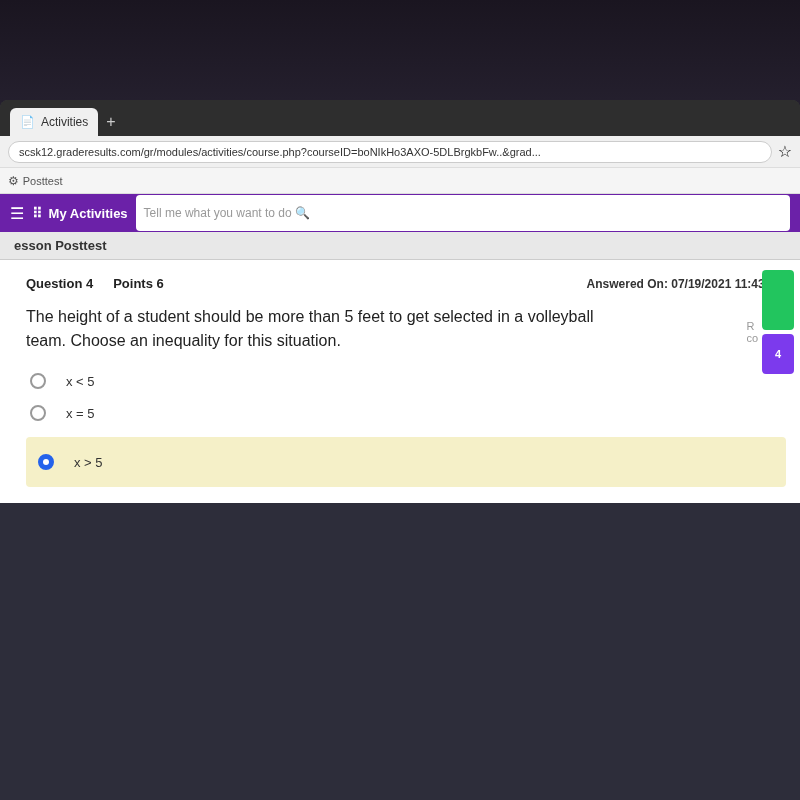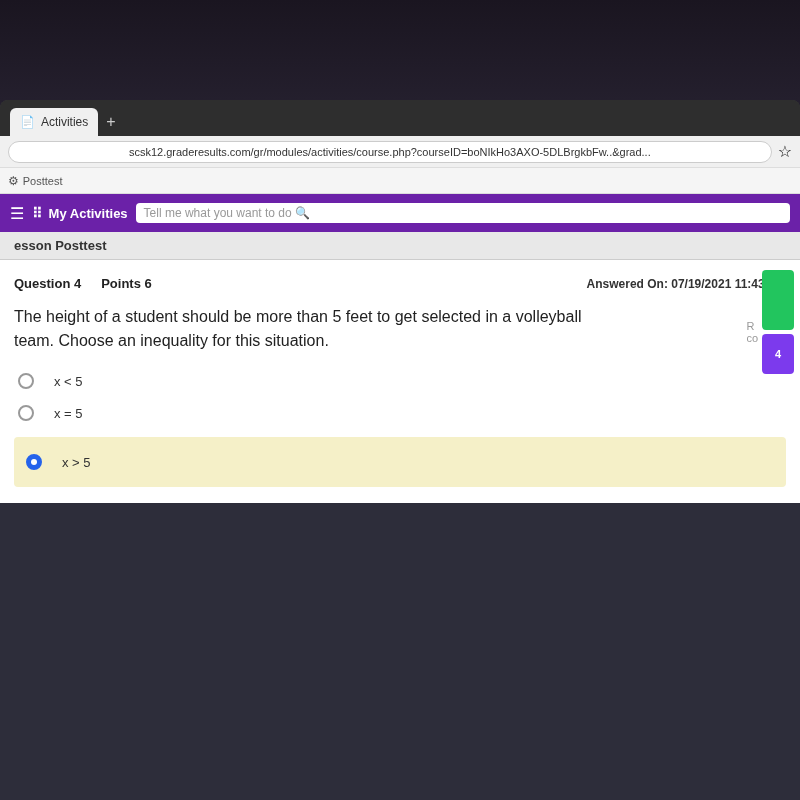--- a/index.html
+++ b/index.html
@@ -85,21 +85,20 @@
       border-radius: 14px;
       height: 22px;
       padding: 0 10px;
       font-size: 11px;
       color: #333;
       display: flex;
       align-items: center;
       overflow: hidden;
       white-space: nowrap;
       text-overflow: ellipsis;
-      justify-content: center;
     }
 
     .settings-bar {
       background: #f5f5f5;
       height: 26px;
       display: flex;
       align-items: center;
       padding: 0 8px;
       gap: 4px;
       font-size: 11px;
@@ -140,21 +139,21 @@
     }
 
     .grid-icon {
       font-size: 14px;
     }
 
     .search-bar {
       flex: 1;
       background: white;
       border-radius: 4px;
-      height: 20px;
+      height: 36px;
       display: flex;
       align-items: center;
       padding: 0 8px;
       gap: 4px;
       font-size: 12px;
       color: #999;
     }
 
     
     .content-area {
@@ -170,20 +169,21 @@
       font-weight: bold;
       color: #333;
       border-bottom: 1px solid #ccc;
     }
 
     
     .question-container {
       background: white;
       padding: 16px 14px;
       position: relative;
+      margin-left: 12px;
     }
 
     .question-meta {
       display: flex;
       align-items: center;
       gap: 20px;
       margin-bottom: 14px;
       font-size: 13px;
       font-weight: bold;
       color: #222;

